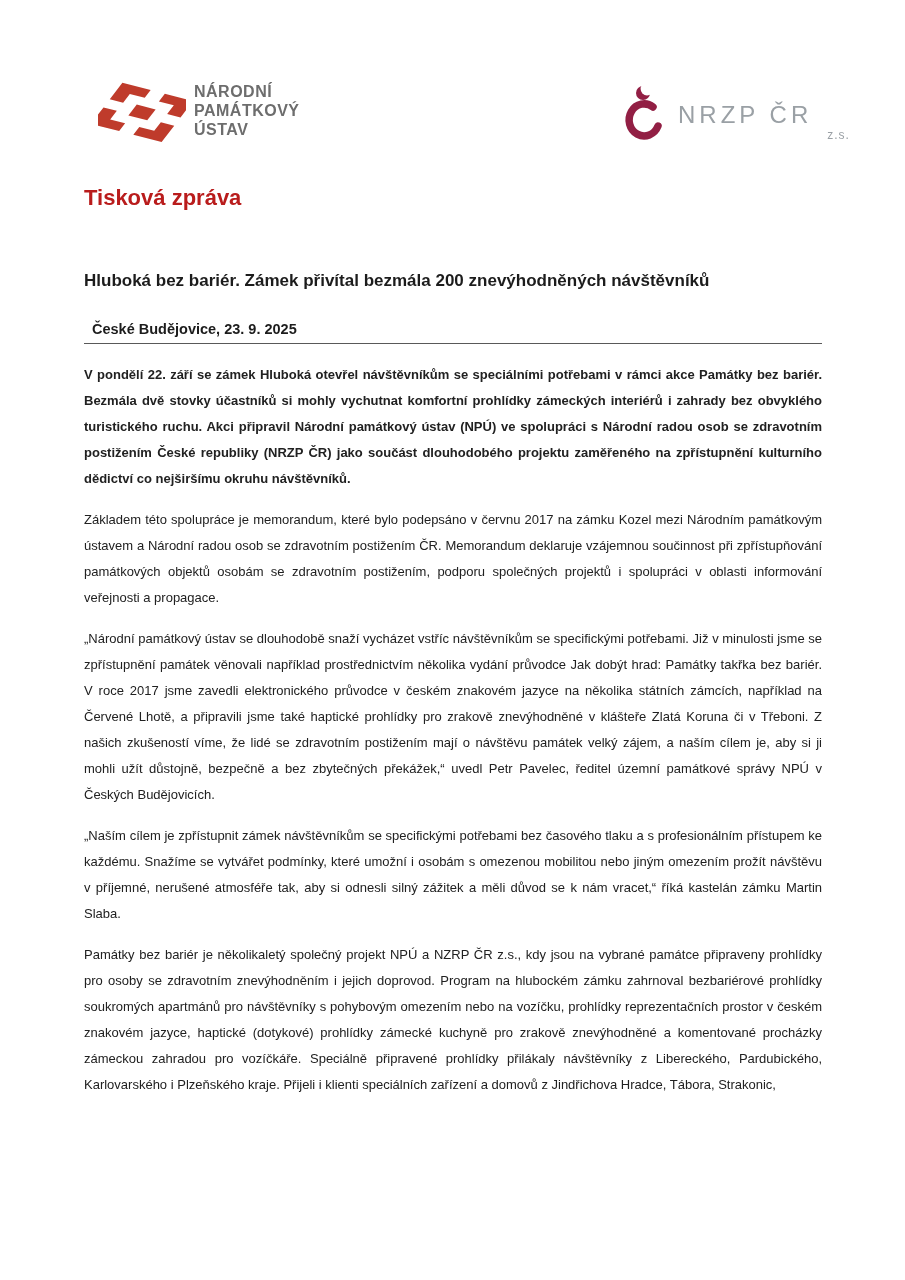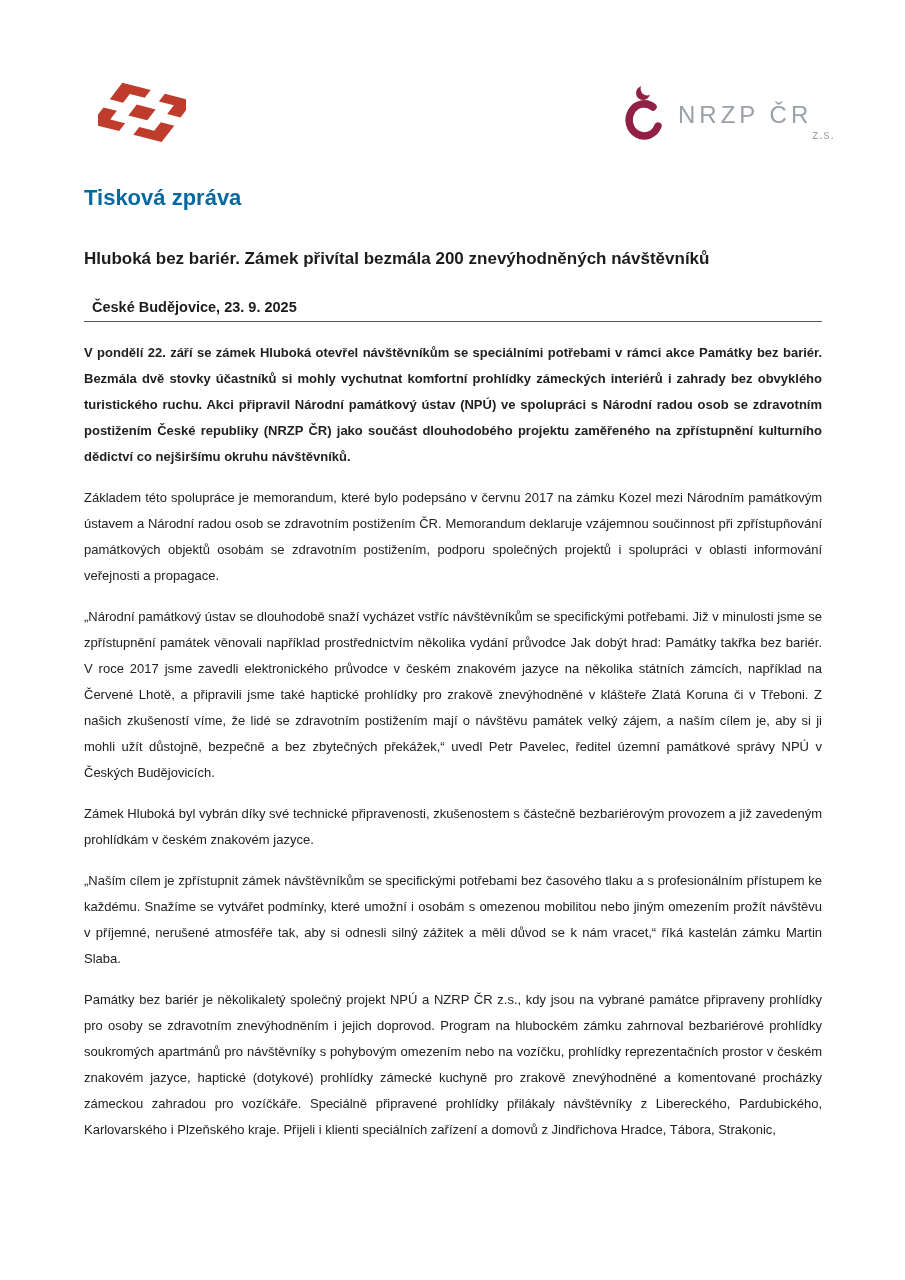--- a/index.html
+++ b/index.html
@@ -48,40 +48,40 @@
   }
   .nrzp-icon { width: 44px; height: 66px; display: block; }
   .nrzp-name {
     margin-left: 12px;
     font-size: 24px;
     letter-spacing: 4px;
     color: #9aa0a5;
     font-weight: 400;
   }
   .nrzp-suffix {
-    margin-left: 0;
+    margin-left: 15px;
     align-self: flex-end;
     padding-bottom: 6px;
     font-size: 12px;
     letter-spacing: 1px;
     color: #9aa0a5;
   }
 
   
   .content {
     position: absolute;
     left: 84px;
     top: 185px;
     width: 738px;
   }
   .doc-title {
-    margin: 0 0 38px 0;
+    margin: 0 0 60px 0;
     font-size: 22px;
     font-weight: bold;
-    color: #0369a1;
+    color: #b91c1c;
   }
   .headline {
     margin: 8px 0 30px 0;
     font-size: 17px;
     font-weight: bold;
     color: #1c1c1c;
   }
   .dateline {
     margin: 0 0 6px 8px;
     font-size: 14.5px;
@@ -111,20 +111,25 @@
     <div class="npu-logo">
       <svg class="npu-icon" viewBox="0 0 100 86" xmlns="http://www.w3.org/2000/svg">
         <g transform="translate(50,40) scale(1,0.58) rotate(24) translate(-45,-45)" fill="#bf3b2b">
           <path d="M0,0 H36 V17 H17 V36 H0 Z"></path>
           <path d="M54,0 H90 V36 H73 V17 H54 Z"></path>
           <path d="M73,54 H90 V90 H54 V73 H73 Z"></path>
           <path d="M0,54 H17 V73 H36 V90 H0 Z"></path>
           <path d="M33,33 H57 V57 H33 Z"></path>
         </g>
       </svg>
+      <div class="npu-text">
+        <div>NÁRODNÍ</div>
+        <div>PAMÁTKOVÝ</div>
+        <div>ÚSTAV</div>
+      </div>
     </div>
 
     <div class="nrzp-logo">
       <svg class="nrzp-icon" viewBox="0 0 44 66" xmlns="http://www.w3.org/2000/svg">
 
         <circle cx="21" cy="11" r="7" fill="#921f44"></circle>
         <circle cx="25" cy="7" r="6.4" fill="#ffffff"></circle>
 
         <path d="M 31 25 A 15 16 0 1 0 36 44" fill="none" stroke="#921f44" stroke-width="7.5" stroke-linecap="round"></path>
       </svg>
@@ -140,19 +145,18 @@
 
     <h2 class="headline">Hluboká bez bariér. Zámek přivítal bezmála 200 znevýhodněných návštěvníků</h2>
 
     <p class="dateline">České Budějovice, 23. 9. 2025</p>
 
     <hr class="rule">
 
     <p class="body-par lead">V pondělí 22. září se zámek Hluboká otevřel návštěvníkům se speciálními potřebami v rámci akce Památky bez bariér. Bezmála dvě stovky účastníků si mohly vychutnat komfortní prohlídky zámeckých interiérů i zahrady bez obvyklého turistického ruchu. Akci připravil Národní památkový ústav (NPÚ) ve spolupráci s Národní radou osob se zdravotním postižením České republiky (NRZP ČR) jako součást dlouhodobého projektu zaměřeného na zpřístupnění kulturního dědictví co nejširšímu okruhu návštěvníků.</p>
     <p class="body-par">Základem této spolupráce je memorandum, které bylo podepsáno v červnu 2017 na zámku Kozel mezi Národním památkovým ústavem a Národní radou osob se zdravotním postižením ČR. Memorandum deklaruje vzájemnou součinnost při zpřístupňování památkových objektů osobám se zdravotním postižením, podporu společných projektů i spolupráci v oblasti informování veřejnosti a propagace.</p>
     <p class="body-par">„Národní památkový ústav se dlouhodobě snaží vycházet vstříc návštěvníkům se specifickými potřebami. Již v minulosti jsme se zpřístupnění památek věnovali například prostřednictvím několika vydání průvodce Jak dobýt hrad: Památky takřka bez bariér. V roce 2017 jsme zavedli elektronického průvodce v českém znakovém jazyce na několika státních zámcích, například na Červené Lhotě, a připravili jsme také haptické prohlídky pro zrakově znevýhodněné v klášteře Zlatá Koruna či v Třeboni. Z našich zkušeností víme, že lidé se zdravotním postižením mají o návštěvu památek velký zájem, a naším cílem je, aby si ji mohli užít důstojně, bezpečně a bez zbytečných překážek,“ uvedl Petr Pavelec, ředitel územní památkové správy NPÚ v Českých Budějovicích.</p>
-    <p class="body-par">Zámek Hluboká byl vybrán díky své technické připravenosti, zkušenostem s částečně bezbariérovým provozem a již zavedeným prohlídkám v českém znakovém jazyce.</p>
     <p class="body-par">„Naším cílem je zpřístupnit zámek návštěvníkům se specifickými potřebami bez časového tlaku a s profesionálním přístupem ke každému. Snažíme se vytvářet podmínky, které umožní i osobám s omezenou mobilitou nebo jiným omezením prožít návštěvu v příjemné, nerušené atmosféře tak, aby si odnesli silný zážitek a měli důvod se k nám vracet,“ říká kastelán zámku Martin Slaba.</p>
     <p class="body-par">Památky bez bariér je několikaletý společný projekt NPÚ a NZRP ČR z.s., kdy jsou na vybrané památce připraveny prohlídky pro osoby se zdravotním znevýhodněním i jejich doprovod. Program na hlubockém zámku zahrnoval bezbariérové prohlídky soukromých apartmánů pro návštěvníky s pohybovým omezením nebo na vozíčku, prohlídky reprezentačních prostor v českém znakovém jazyce, haptické (dotykové) prohlídky zámecké kuchyně pro zrakově znevýhodněné a komentované procházky zámeckou zahradou pro vozíčkáře. Speciálně připravené prohlídky přilákaly návštěvníky z Libereckého, Pardubického, Karlovarského i Plzeňského kraje. Přijeli i klienti speciálních zařízení a domovů z Jindřichova Hradce, Tábora, Strakonic,</p>
 
   </div>
 
 </div>
 
 </body></html>

